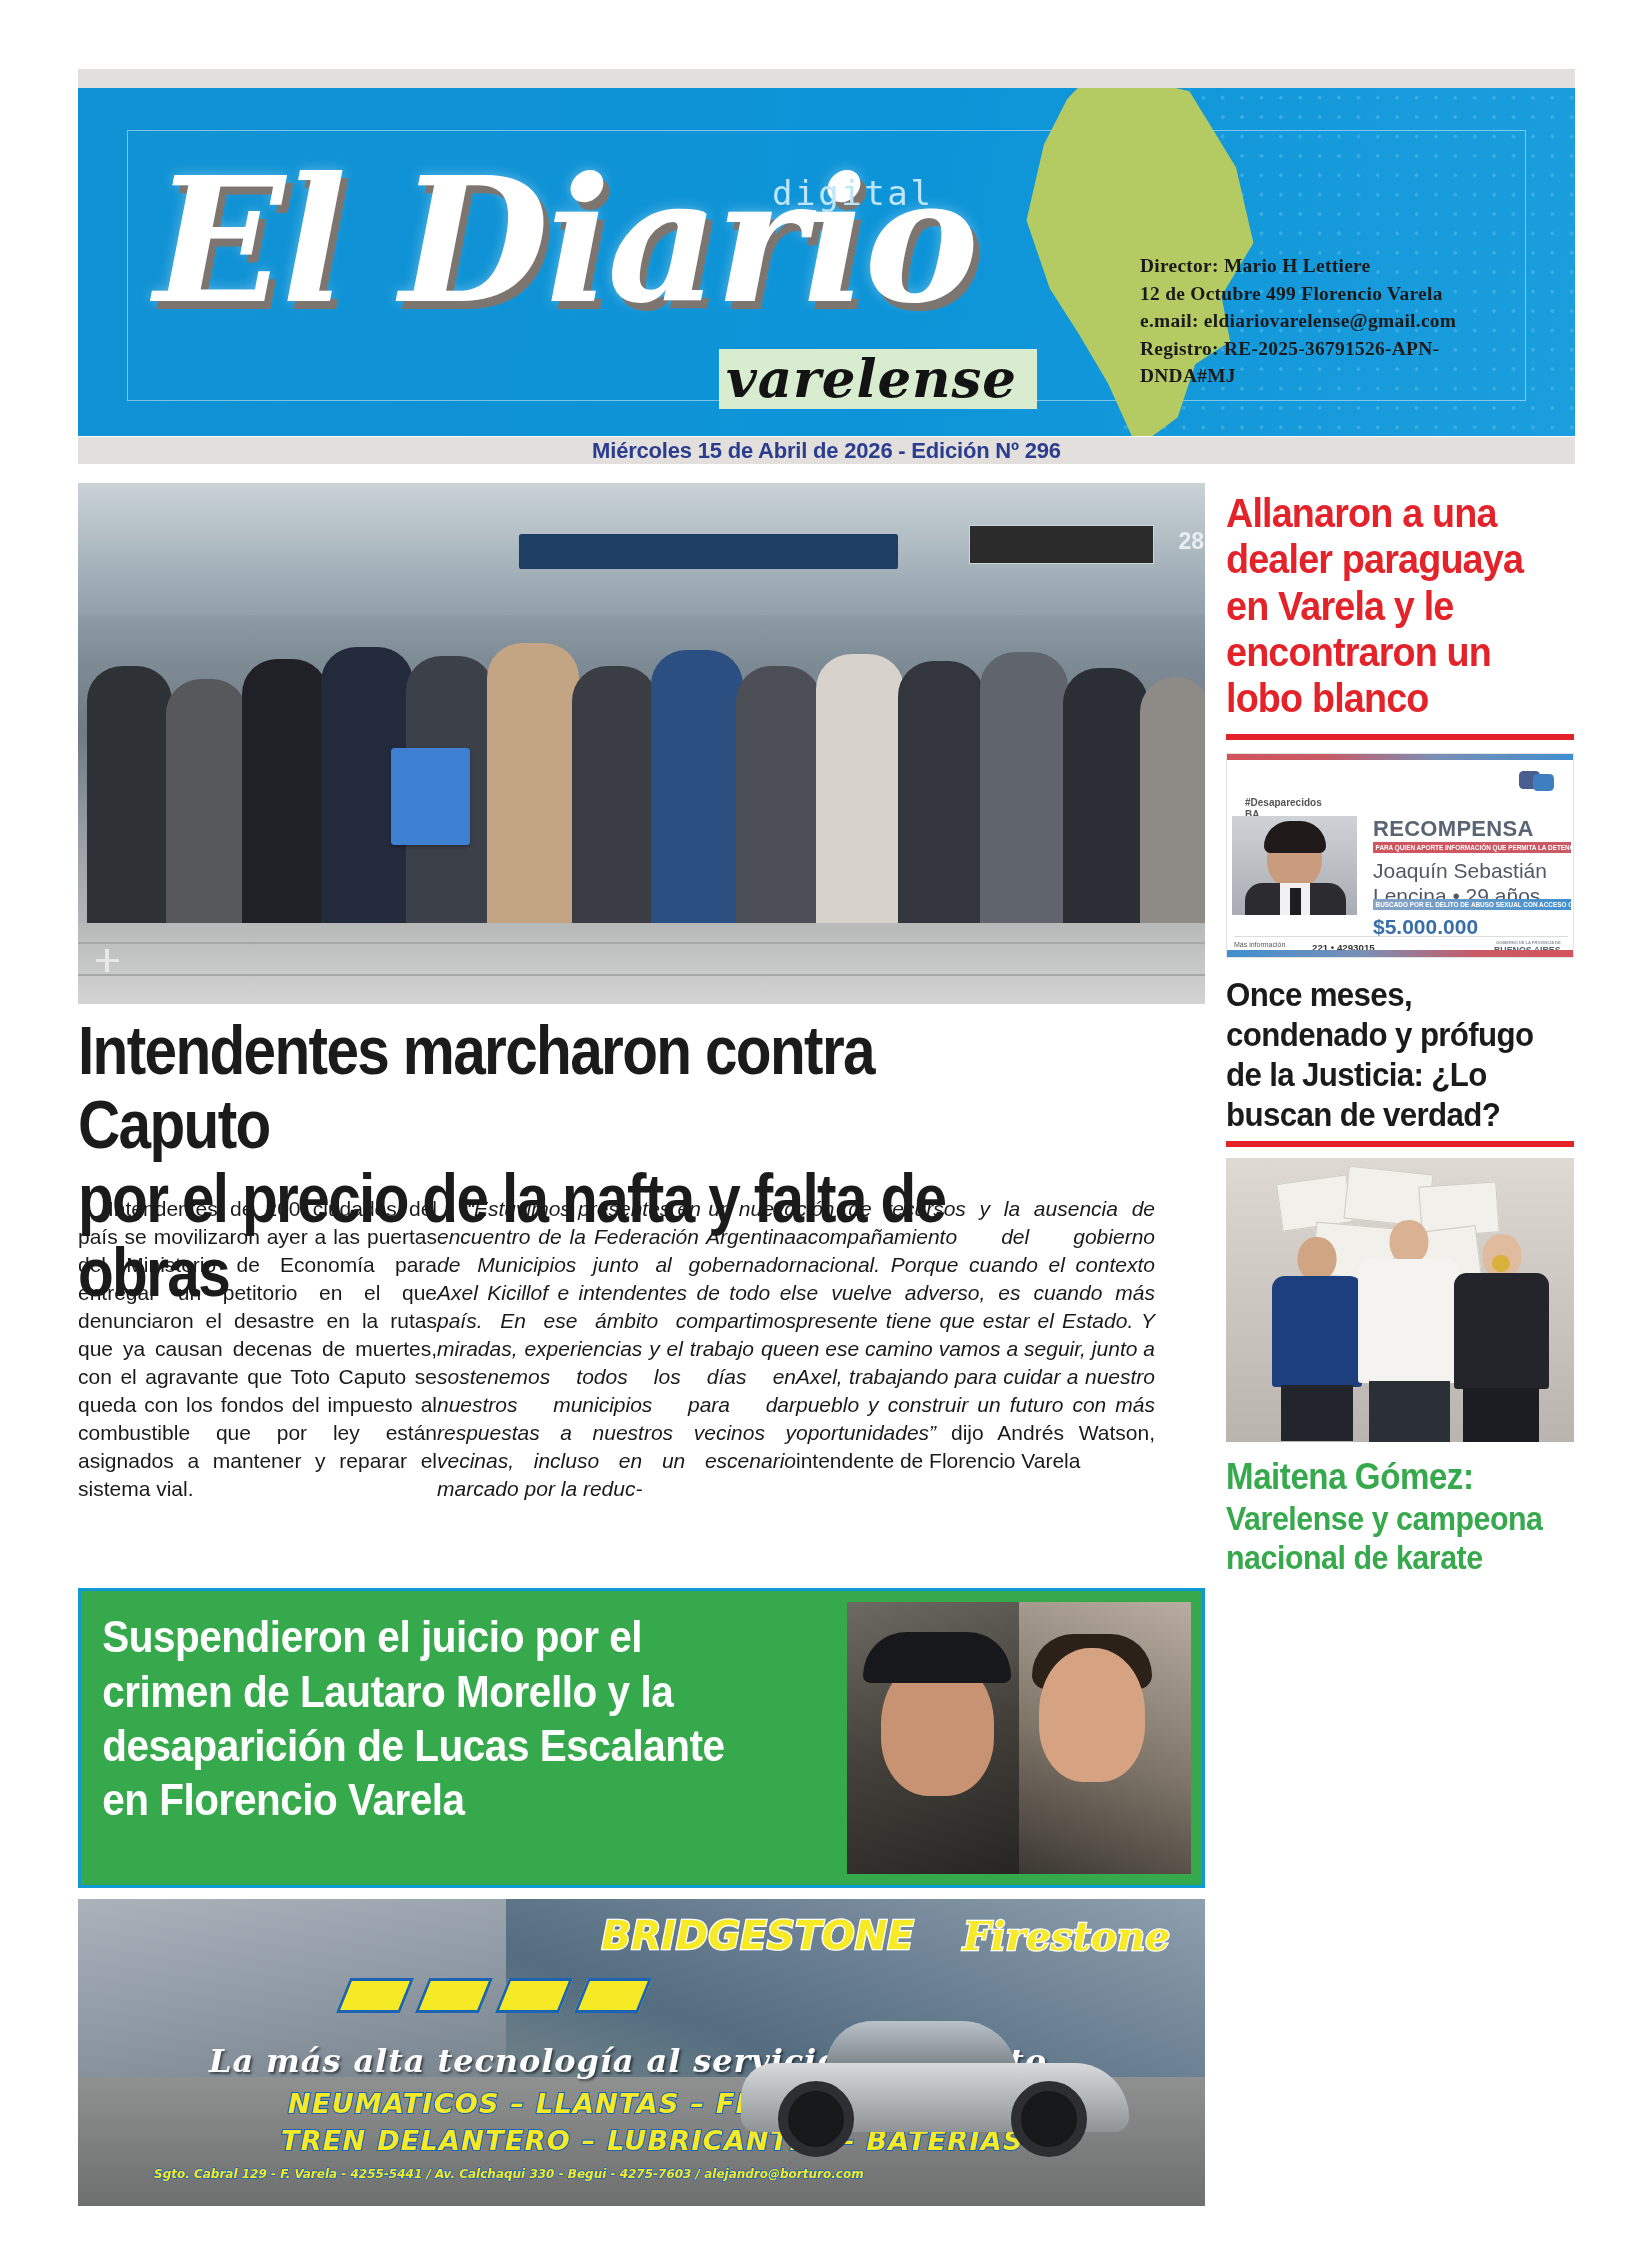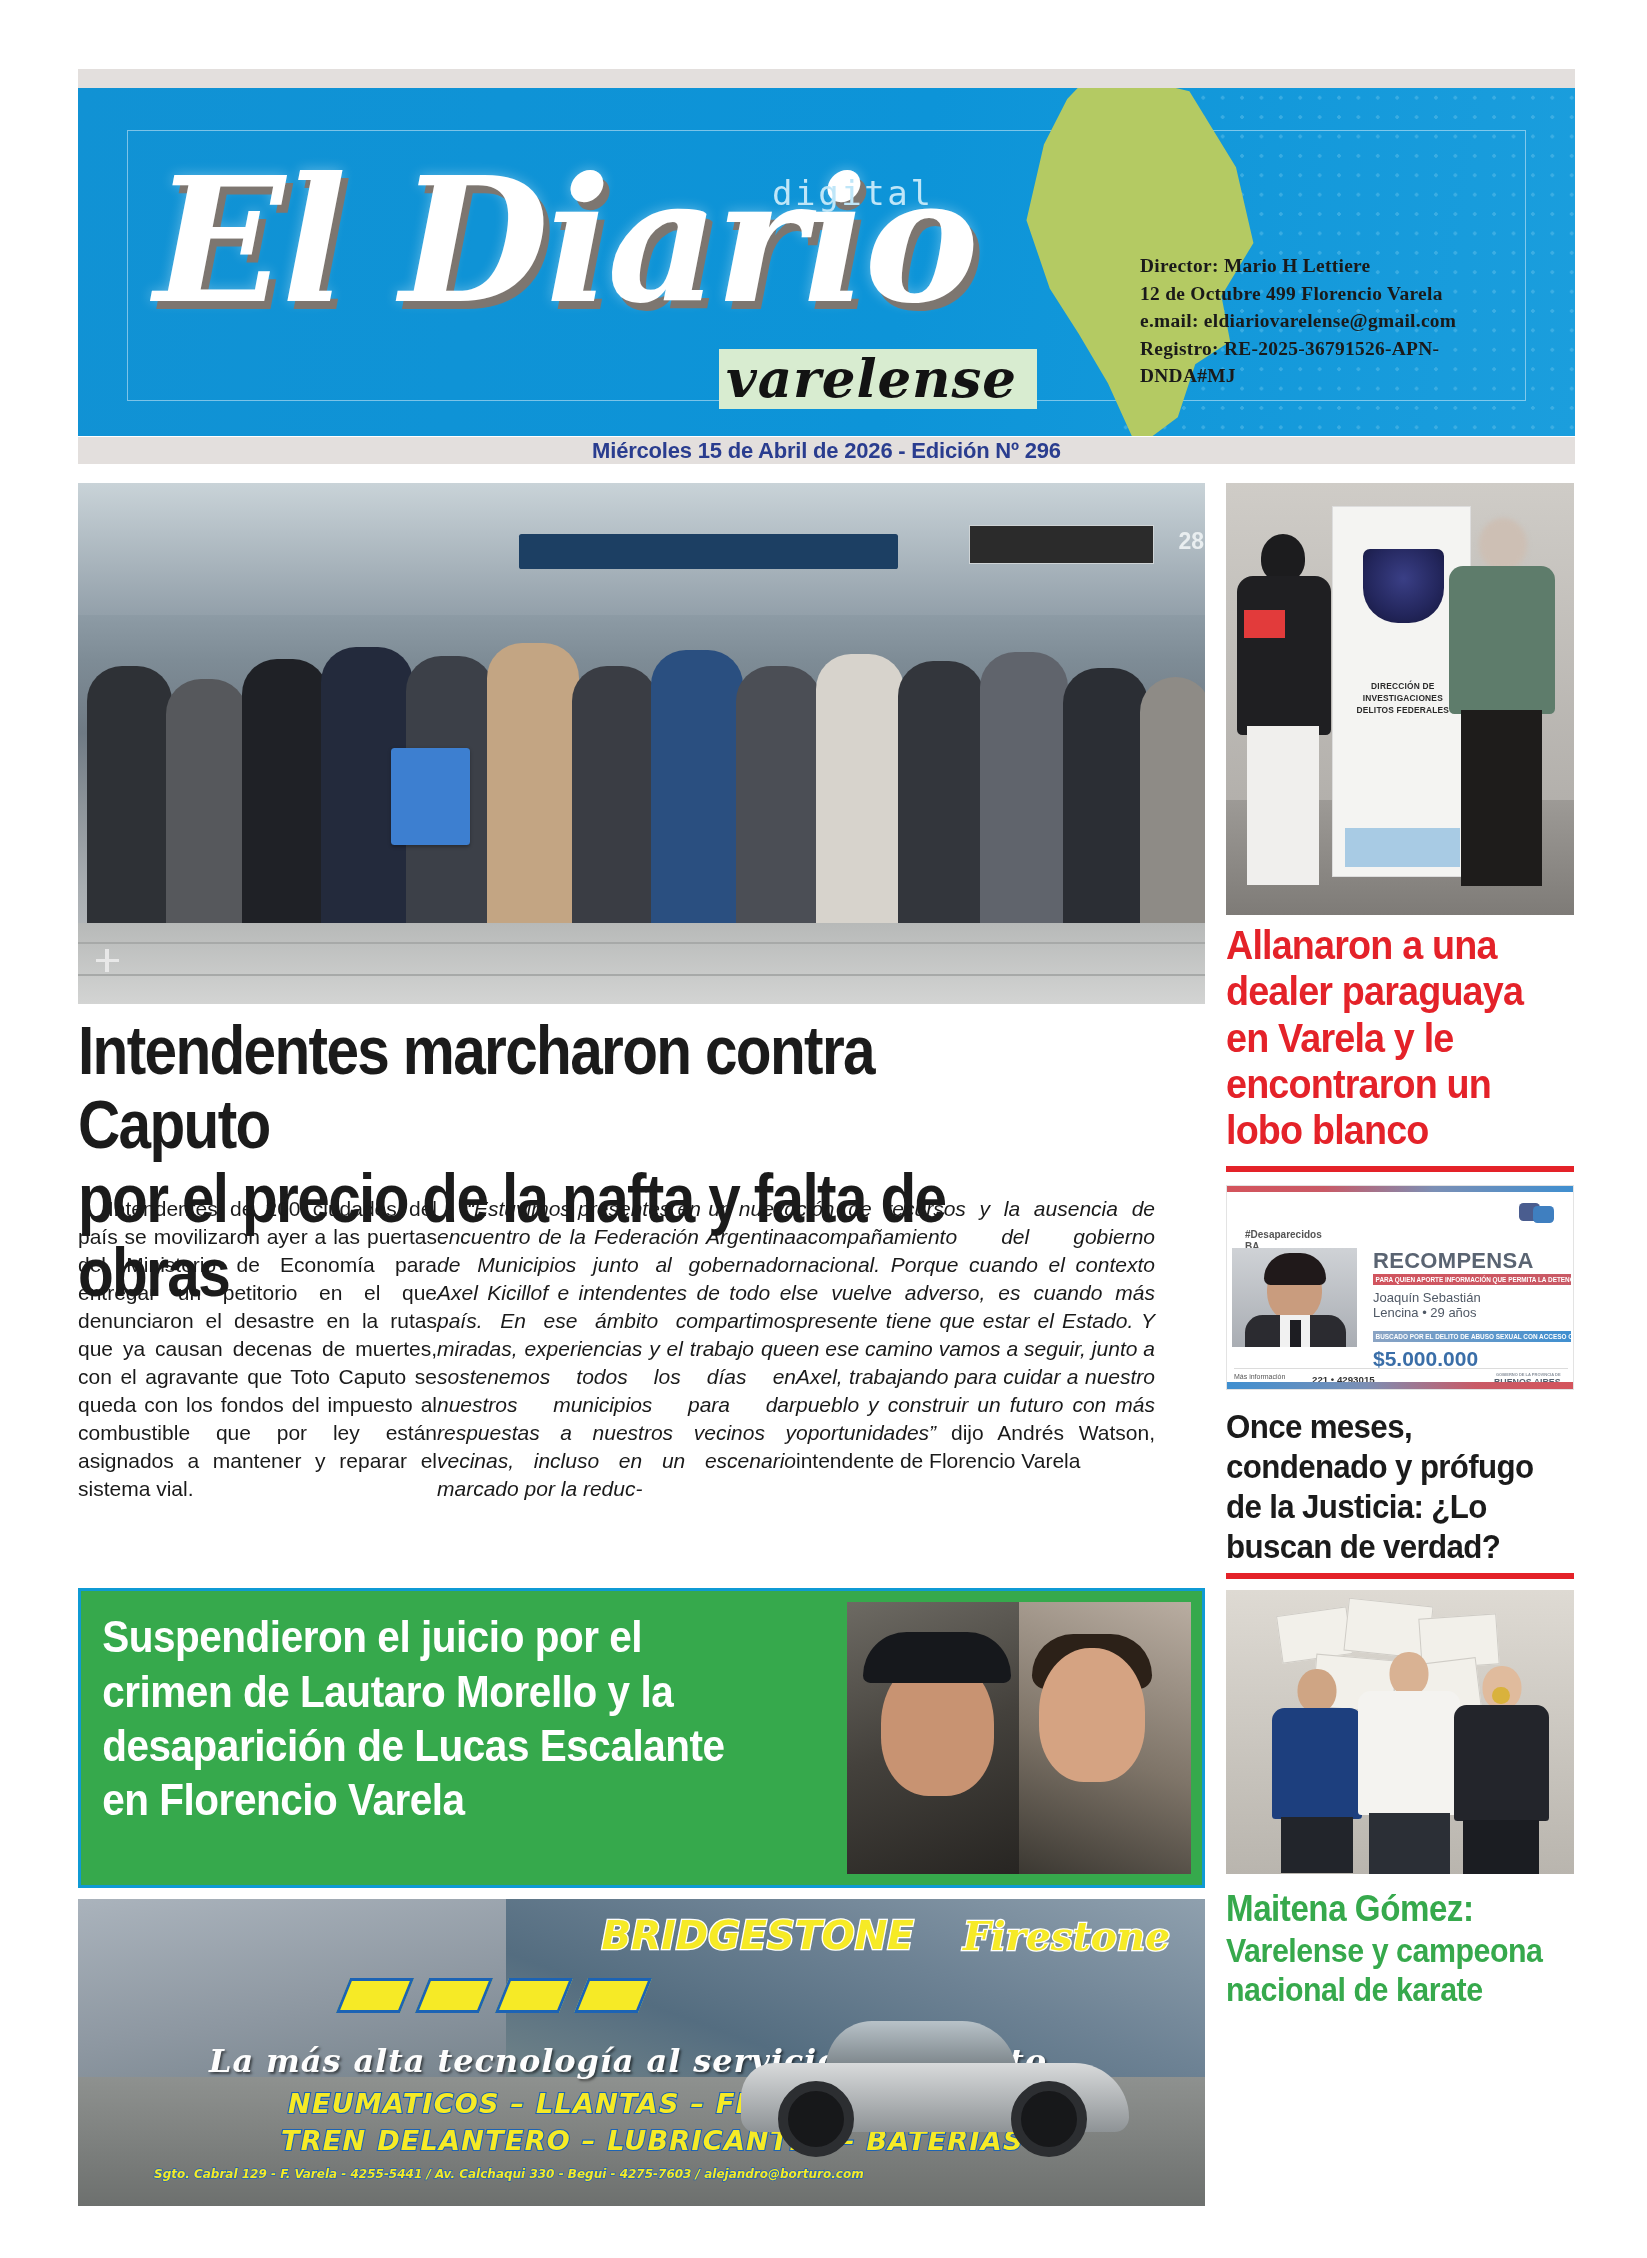--- a/index.html
+++ b/index.html
@@ -265,21 +265,21 @@
   .rc-photo .suit { position:absolute; left:12.4px; top:67px; width:101px; height:39px;
     background:#2b2b30; border-radius:17.6px 17.6px 0 0; }
   .rc-photo .shirt { position:absolute; left:48px; top:67px; width:30px; height:35px;
     background:#f1f1f1; }
   .rc-photo .tie { position:absolute; left:58px; top:72px; width:10.6px; height:32px; background:#1d1d22; }
   .rc-title { position:absolute; left:146px; top:62px; font-size:22px; font-weight:700;
     color:#5a6472; letter-spacing:0.3px; }
   .rc-sub { position:absolute; left:146px; top:88px; width:198px; height:11.5px;
     background: linear-gradient(90deg,#d1545e,#c95a66); color:#fff; font-size:6.4px;
     font-weight:700; line-height:11.5px; padding-left:2.6px; white-space:nowrap; overflow:hidden; }
-  .rc-name { position:absolute; left:146px; top:104px; font-size:13px; color:#4f5865; line-height:1.22; }
+  .rc-name { position:absolute; left:146px; top:104px; font-size:21px; color:#4f5865; line-height:1.22; }
   .rc-crime { position:absolute; left:146px; top:145px; width:198px; height:11.5px;
     background: linear-gradient(90deg,#8ba4c4,#3f8fd0); color:#fff; font-size:6.4px;
     font-weight:700; line-height:11.5px; padding-left:2.6px; white-space:nowrap; overflow:hidden; }
   .rc-amount { position:absolute; left:146px; top:161px; font-size:21px; font-weight:700; color:#3a6ea8; }
   .rc-divider { position:absolute; left:7px; top:182px; width:334px; height:0.9px; background:#dcdcdc; }
   .rc-info { position:absolute; left:7px; top:187px; font-size:7px; color:#555; line-height:1.25; }
   .rc-phone { position:absolute; left:85px; top:188px; font-size:9.7px; font-weight:700; color:#333; }
   .rc-gba { position:absolute; right:12.4px; top:187px; font-size:8.8px; font-weight:700; color:#55606e; text-align:right; line-height:1.15; }
   .rc-gba small { display:block; font-size:4px; font-weight:700; color:#8b939e; }
 
@@ -438,42 +438,20 @@
     <div class="bt-car">
       <div class="cabin"></div>
       <div class="body"></div>
       <div class="w1"></div>
       <div class="w2"></div>
     </div>
   </div>
 
   <div class="sidebar">
 
-    <div class="police-photo">
-      <div class="pp-wall"></div>
-      <div class="pp-floor"></div>
-      <div class="pp-officer">
-        <div class="head"></div>
-        <div class="body"></div>
-        <div class="patch"></div>
-        <div class="pants"></div>
-      </div>
-      <div class="pp-banner">
-        <div class="pp-crest"></div>
-        <div class="pp-bannertxt" style="white-space:pre-line">DIRECCIÓN DE
-INVESTIGACIONES
-DELITOS FEDERALES</div>
-        <div class="pp-banner-blue"></div>
-      </div>
-      <div class="pp-suspect">
-        <div class="head"></div>
-        <div class="body"></div>
-        <div class="pants"></div>
-      </div>
-    </div>
 
     <div class="red-headline">Allanaron a una dealer paraguaya en Varela y le encontraron un lobo blanco</div>
 
     <div class="sb-rule"></div>
 
     <div class="recompensa">
       <div class="rc-topbar"></div>
       <div class="rc-brand">
         <span>#Desaparecidos</span><br>
         <b>BA</b>

